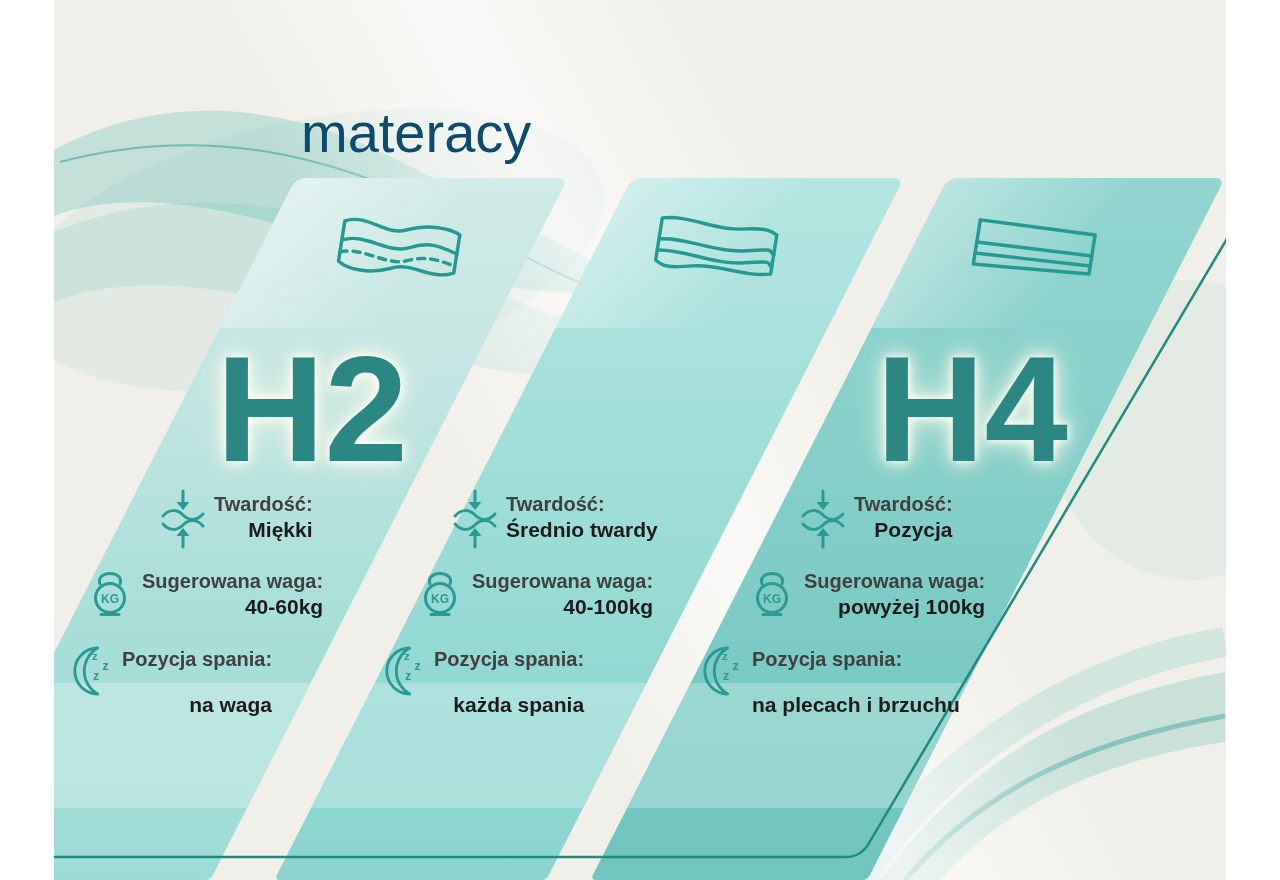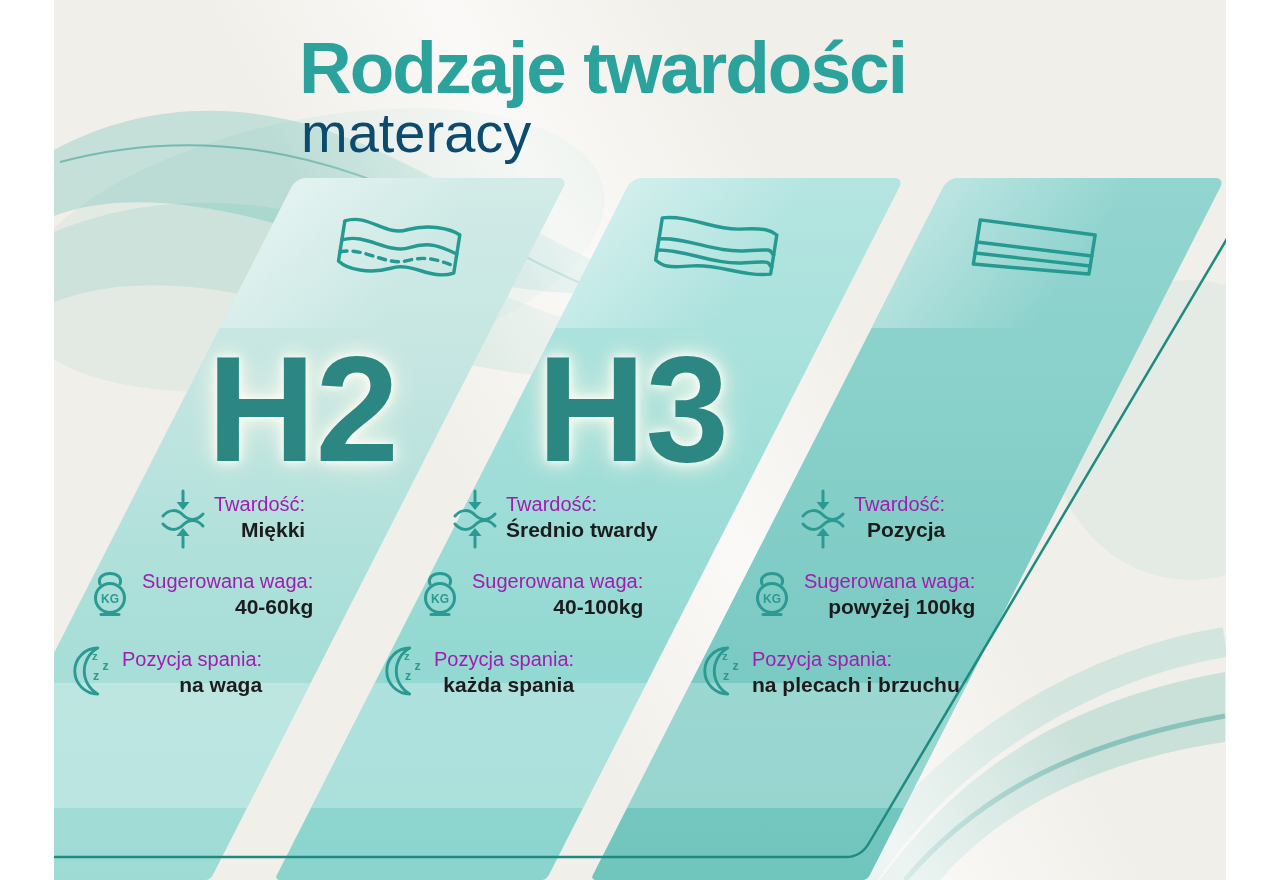--- a/index.html
+++ b/index.html
@@ -46,34 +46,34 @@
   .content{position:absolute;inset:0;z-index:5;}
   .title-main{
     position:absolute;left:299px;top:30px;margin:0;
     font-size:73px;font-weight:700;letter-spacing:-2px;color:#2ba29c;line-height:1.05;
   }
   .title-sub{
     position:absolute;left:301px;top:104px;margin:0;
     font-size:56px;font-weight:400;letter-spacing:0;color:#0c4a6e;line-height:1.05;
   }
   .panel-letter{
-    position:absolute;top:334px;width:210px;text-align:center;
+    position:absolute;top:334px;width:210px;text-align:right;
     font-size:150px;font-weight:700;color:#2c8681;line-height:1;
     text-shadow:0 0 8px rgba(255,255,252,.95),0 0 18px rgba(255,253,240,.9),0 0 32px rgba(255,252,235,.7);
   }
   .pl1{left:198px;} .pl2{left:528px;} .pl3{left:858px;}
   .mattress{position:absolute;width:132px;height:78px;transform:rotate(9deg);}
   .mat1{left:333px;top:210px;} .mat2{left:650px;top:210px;} .mat3{left:968px;top:212px;}
   .row{position:absolute;display:flex;align-items:flex-start;gap:8px;}
   .row .tx{display:flex;flex-direction:column;}
-  .lbl{font-size:20px;color:#a21caf;line-height:23px;}
+  .lbl{font-size:20px;color:#404040;line-height:23px;font-weight:bold;}
   .val{font-size:21px;font-weight:700;color:#1c1c1c;line-height:24px;margin-top:2px;text-align:right;}
   .row.hard .tx{padding-top:5px;}
   .row.weight .tx{padding-top:2px;}
-  .row.sleep .tx{padding-top:5px;}
+  .row.sleep .tx{padding-top:5px;gap:20px;}
   
   .r1a{left:160px;top:488px;} .r1b{left:86px;top:568px;}  .r1c{left:70px;top:643px;}
   .r2a{left:452px;top:488px;} .r2b{left:416px;top:568px;} .r2c{left:382px;top:643px;}
   .r3a{left:800px;top:488px;} .r3b{left:748px;top:568px;} .r3c{left:700px;top:643px;}
   .defs-svg{position:absolute;width:0;height:0;overflow:hidden;}
 </style>
 </head>
 <body>
 
 <div class="stage">
@@ -144,35 +144,34 @@
 
   <div class="panel p1"></div>
   <div class="panel p2"></div>
   <div class="panel p3"></div>
 
   <svg class="deco-line" width="1280" height="880">
     <path d="M55,857 L846,857 Q861,857 869,843 L1231,232" stroke="#1e8b81" stroke-width="2.5" fill="none" stroke-linecap="round"></path>
   </svg>
 
   <div class="content">
-    <h1 class="title-main">Rodzaje twardości</h1>
     <h2 class="title-sub">materacy</h2>
 
     <svg class="mattress mat1">
         <use href="#sym-mattress-soft"></use>
       </svg>
     <svg class="mattress mat2">
         <use href="#sym-mattress-medium"></use>
       </svg>
     <svg class="mattress mat3">
         <use href="#sym-mattress-firm"></use>
       </svg>
 
     <div class="panel-letter pl1">H2</div>
-    <div class="panel-letter pl2">H3</div>
+    <div class="panel-letter pl3">H4</div>
 
     <div class="row hard r1a">
       <svg width="46" height="62">
           <use href="#sym-compress"></use>
         </svg>
       <div class="tx">
           <div class="lbl">Twardość:</div>
       <div class="val">Miękki</div>
         </div>
     </div>

